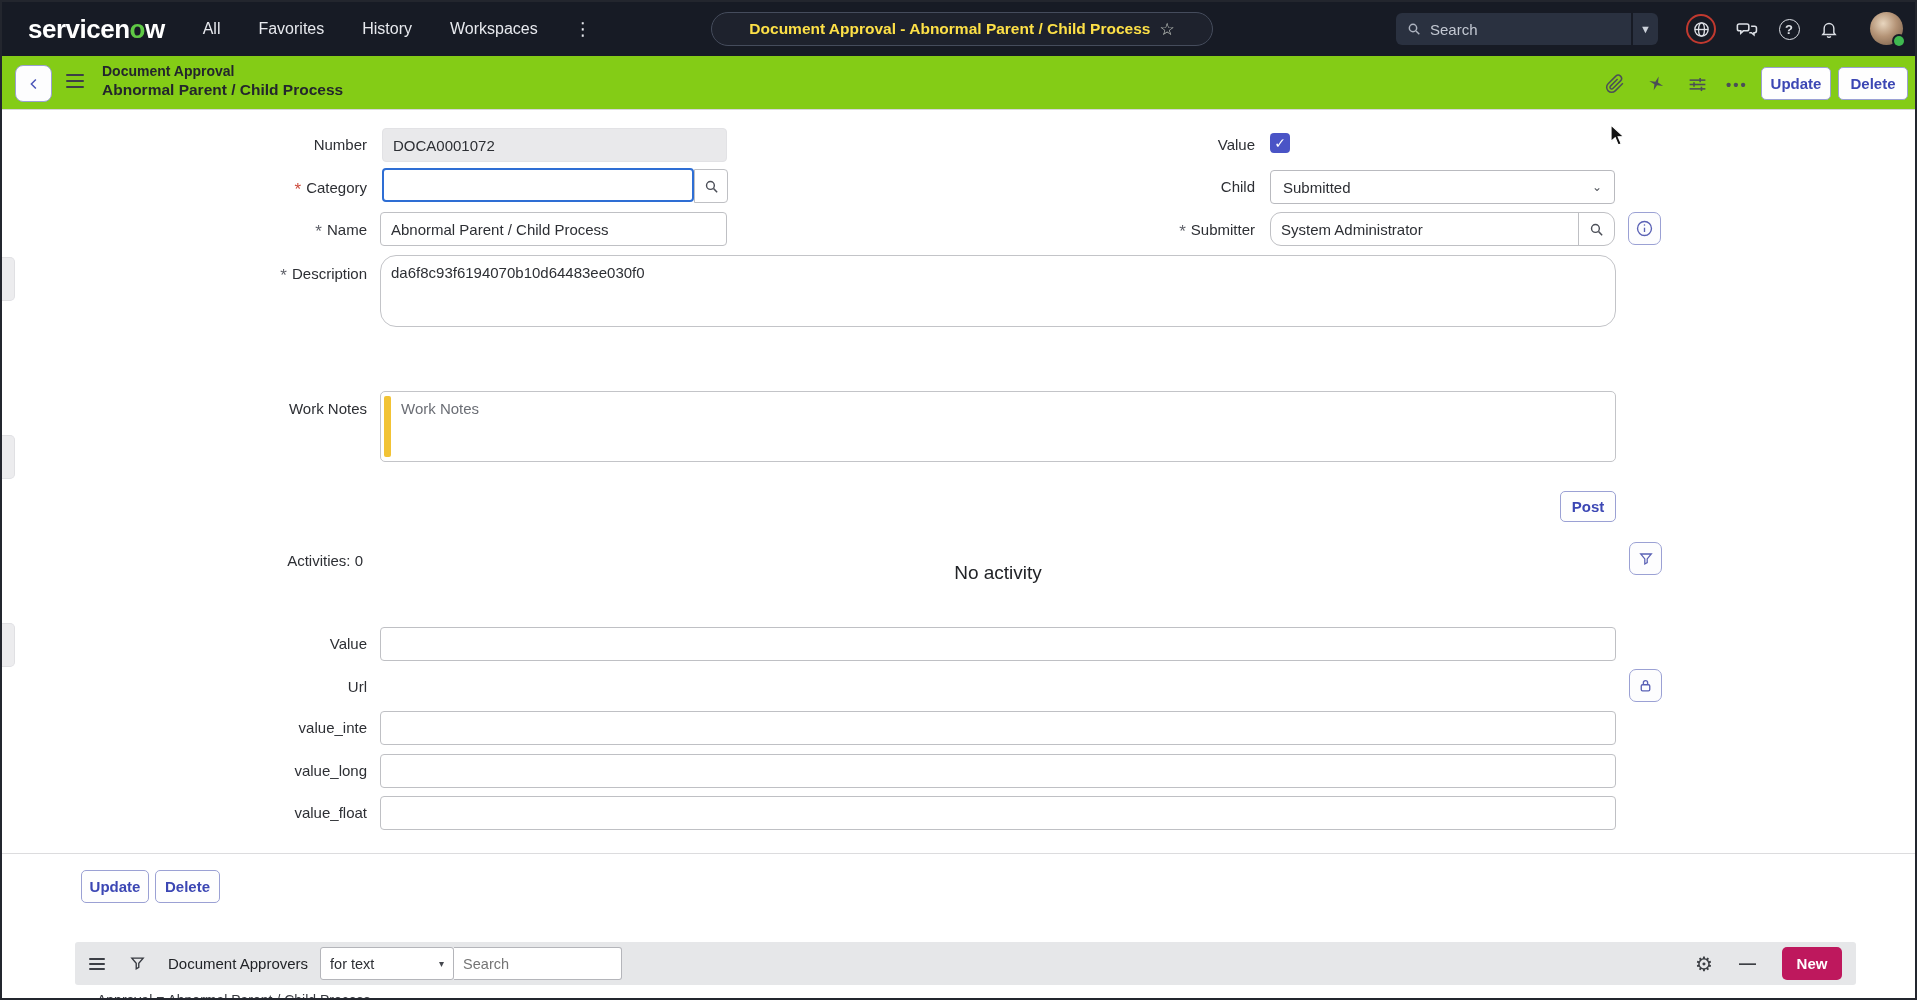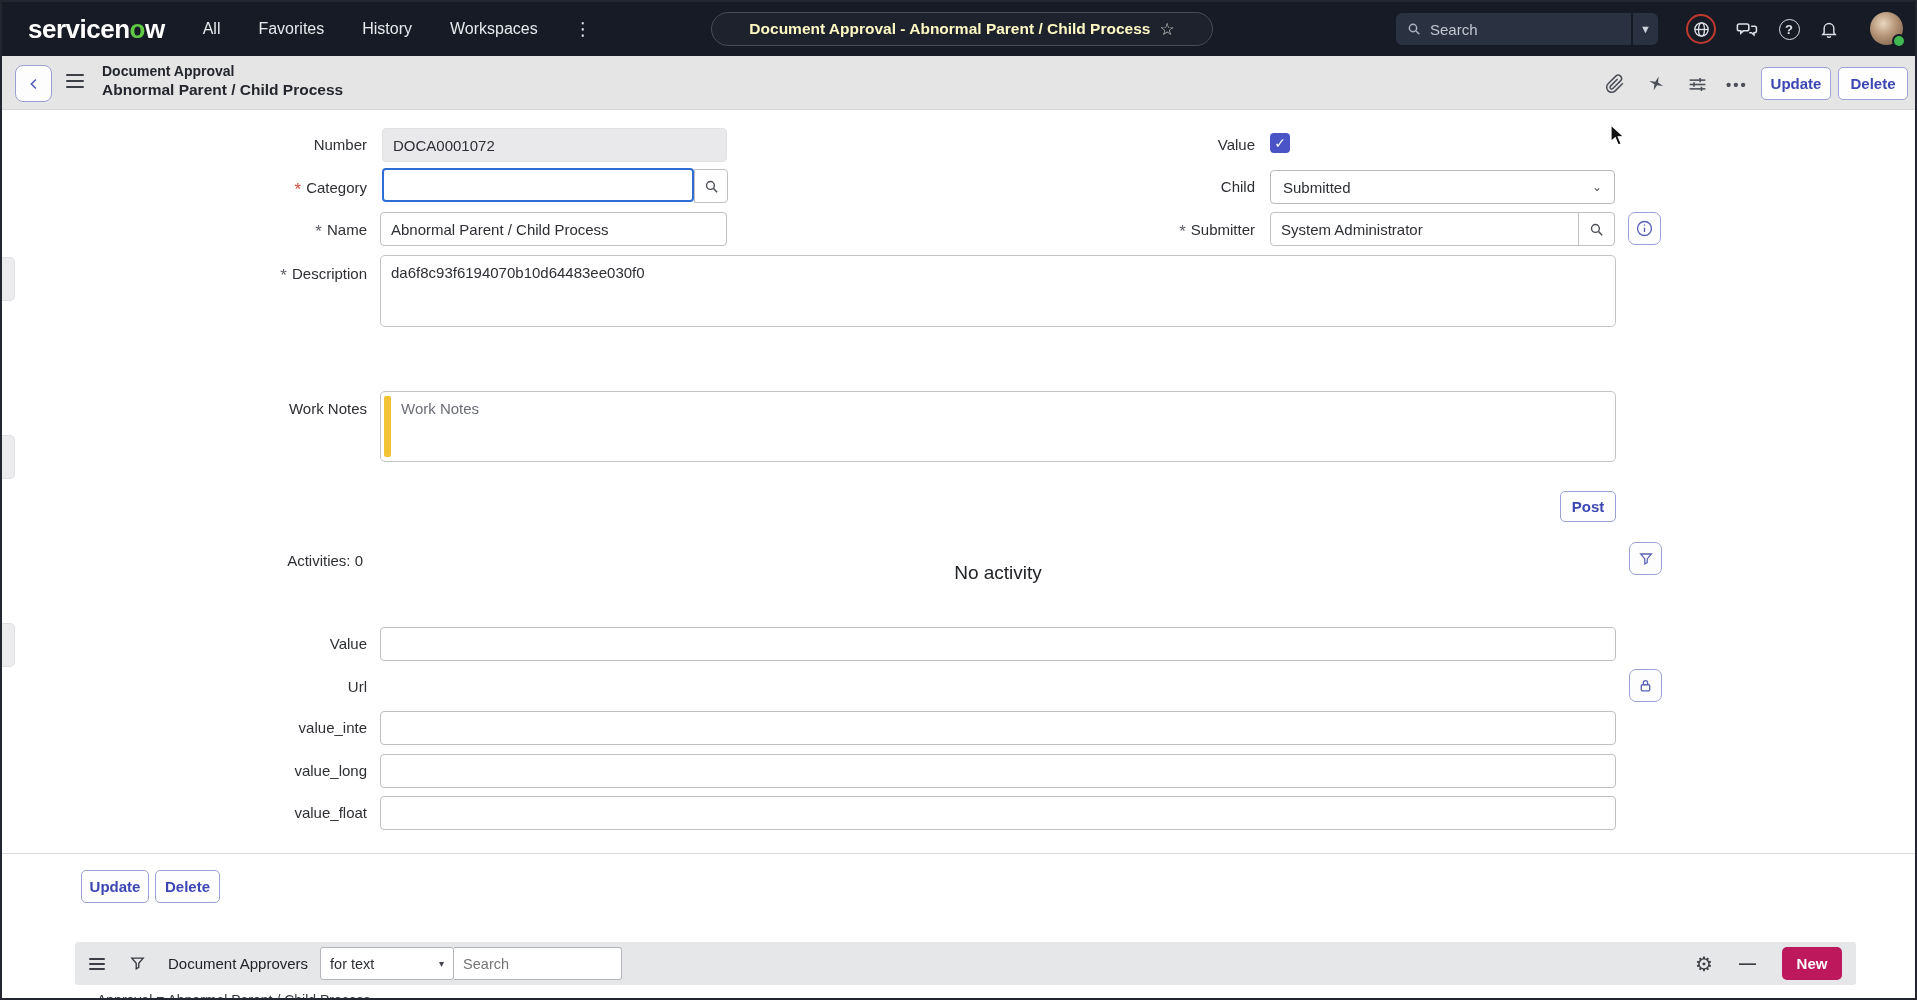--- a/index.html
+++ b/index.html
@@ -9,41 +9,41 @@
 
   
   .topnav { position:absolute; left:0; top:0; width:100%; height:54px; background:#171b25; display:flex; align-items:center; }
   .logo { margin-left:26px; font-size:26px; font-weight:bold; color:#fff; letter-spacing:-0.5px; }
   .logo .green-o { color:#5fc945; }
   .navlinks { display:flex; align-items:center; margin-left:38px; gap:38px; }
   .navlink { color:#e7e9ee; font-size:16px; cursor:pointer; }
   .nav-ellipsis { color:#e7e9ee; font-size:18px; margin-left:36px; cursor:pointer; }
   .ctx-pill { position:absolute; left:709px; top:10px; width:502px; height:34px; border:1px solid #454c5c;
               background:#1e222d; border-radius:17px; display:flex; align-items:center; justify-content:center; gap:9px; }
-  .ctx-pill .t { color:#fef9c3; font-size:15.5px; font-weight:bold; white-space:nowrap; }
+  .ctx-pill .t { color:#fde047; font-size:15.5px; font-weight:bold; white-space:nowrap; }
   .ctx-pill .star { color:#d6dbd2; font-size:17px; line-height:1; }
   .searchbox { position:absolute; left:1394px; top:11px; width:235px; height:32px; background:#2a3140;
                border-radius:6px 0 0 6px; display:flex; align-items:center; padding-left:10px; gap:8px; color:#aeb4c0; }
   .searchbox input { background:transparent; border:none; outline:none; color:#dfe2e8; font-size:15px; width:170px;
                      font-family:"Liberation Sans", sans-serif; }
   .searchbox input::placeholder { color:#c3c8d2; }
   .search-caret { position:absolute; left:1630px; top:11px; width:26px; height:32px; background:#2a3140;
                   border-left:1px solid #171b25; border-radius:0 6px 6px 0; display:flex; align-items:center; justify-content:center;
                   color:#ccd1da; font-size:11px; cursor:pointer; }
   .navicon { position:absolute; top:12px; width:30px; height:30px; display:flex; align-items:center; justify-content:center; color:#dde0e6; cursor:pointer; }
   .globe-ring { border:2px solid #c0392f; border-radius:50%; }
   .help-circle { width:21px; height:21px; border:1.7px solid #dde0e6; border-radius:50%; display:flex; align-items:center; justify-content:center;
                  font-size:13px; font-weight:bold; color:#dde0e6; }
   .avatar { position:absolute; left:1868px; top:10px; width:33px; height:33px; border-radius:50%;
             background:radial-gradient(circle at 40% 35%, #e8d6bf 0%, #b49376 45%, #6f5742 100%); cursor:pointer; }
   .avatar .dot { position:absolute; right:-1px; bottom:-1px; width:10px; height:10px; border-radius:50%;
                  background:#3fb950; box-shadow:0 0 0 2px #171b25; }
 
   
-  .recheader { position:absolute; left:0; top:54px; width:100%; height:54px; background:#e5e5e5; border-bottom:1px solid #d6d6d9; }
+  .recheader { position:absolute; left:0; top:54px; width:100%; height:54px; background:#84cc16; border-bottom:1px solid #d6d6d9; }
   .backbtn { position:absolute; left:13px; top:9px; width:37px; height:37px; background:#fdfdfe; border:1px solid #9aa0d2;
              border-radius:8px; display:flex; align-items:center; justify-content:center; color:#4b55b8; cursor:pointer; }
   .burger { position:absolute; left:64px; top:18px; width:18px; height:14px; display:flex; flex-direction:column; justify-content:space-between; cursor:pointer; }
   .burger i { display:block; height:2px; background:#3c3f46; border-radius:1px; }
   .rectitle { position:absolute; left:100px; top:7px; }
   .rectitle .l1 { font-size:14px; font-weight:bold; color:#23262c; }
   .rectitle .l2 { font-size:15.5px; font-weight:bold; color:#23262c; margin-top:2px; }
   .hdricon { position:absolute; top:15px; width:26px; height:26px; color:#4b4e57; display:flex; align-items:center; justify-content:center; cursor:pointer; }
   .dots3 { font-size:15px; letter-spacing:2px; color:#4b4e57; font-weight:bold; }
   .btn { background:#fefefe; border:1px solid #9ba1d4; border-radius:5px; color:#3c47b4; font-weight:bold; font-size:15px;
@@ -54,28 +54,28 @@
   .flabel { position:absolute; font-size:15px; color:#2d2f34; text-align:right; }
   .flabel .star { font-size:17px; margin-right:5px; position:relative; top:2px; }
   .star.red { color:#cd4a3c; }
   .star.gray { color:#60626a; }
   .inp { position:absolute; height:34px; border:1px solid #bfc0c4; border-radius:4px; background:#fff; font-size:15px; color:#2d2f34;
          padding:0 10px; font-family:"Liberation Sans", sans-serif; outline:none; }
   .readonly { background:#e9e9eb; border:1px solid #e2e2e5; }
   .focused { border:2px solid #2e6ed4; }
   .attachbtn { position:absolute; width:34px; height:34px; background:#fff; border:1px solid #bfc0c4; border-radius:0 4px 4px 0;
                display:flex; align-items:center; justify-content:center; color:#4b4e57; cursor:pointer; }
-  .refbox { position:absolute; height:34px; border:1px solid #bfc0c4; border-radius:4px; background:#fff; display:flex; align-items:center; }
+  .refbox { position:absolute; height:34px; border:1px solid #bfc0c4; border-radius:11px; background:#fff; display:flex; align-items:center; }
   .refbox input { flex:1; border:none; outline:none; font-size:15px; color:#2d2f34; padding:0 10px; background:transparent;
                   font-family:"Liberation Sans", sans-serif; }
   .refbox .zone { width:36px; height:100%; border-left:1px solid #bfc0c4; display:flex; align-items:center; justify-content:center; color:#4b4e57; cursor:pointer; }
   .selbox { position:absolute; height:34px; border:1px solid #b9babf; border-radius:4px; background:#fff; display:flex; align-items:center;
             justify-content:space-between; padding:0 12px; font-size:15px; color:#2d2f34; cursor:pointer; }
   .selbox .chev { color:#55585f; font-size:12px; }
-  .tarea { position:absolute; border:1px solid #c3c4c8; border-radius:5px; background:#fff; font-size:15px; color:#2d2f34;
+  .tarea { position:absolute; border:1px solid #c3c4c8; border-radius:16px; background:#fff; font-size:15px; color:#2d2f34;
            padding:8px 10px; resize:none; outline:none; font-family:"Liberation Sans", sans-serif; width:1236px; }
   .wn-wrap { position:absolute; left:378px; top:389px; width:1236px; height:71px; border:1px solid #c3c4c8; border-radius:5px; background:#fff; }
   .wn-stripe { position:absolute; left:3px; top:4px; bottom:4px; width:7px; background:#f2c335; border-radius:2px; }
   .wn-wrap textarea { position:absolute; left:16px; top:0; right:2px; bottom:2px; width:calc(100% - 18px); height:calc(100% - 4px);
                       border:none; outline:none; resize:none; font-size:15px; padding:8px 4px; color:#2d2f34;
                       font-family:"Liberation Sans", sans-serif; background:transparent; }
   .wn-wrap textarea::placeholder { color:#6b6e75; }
   .sqbtn { position:absolute; width:33px; height:33px; background:#fdfdfe; border:1px solid #9ba1d4; border-radius:7px;
            display:flex; align-items:center; justify-content:center; color:#5a61b5; cursor:pointer; }
   .noactivity { position:absolute; left:378px; top:560px; width:1236px; text-align:center; font-size:19px; color:#222428; }

